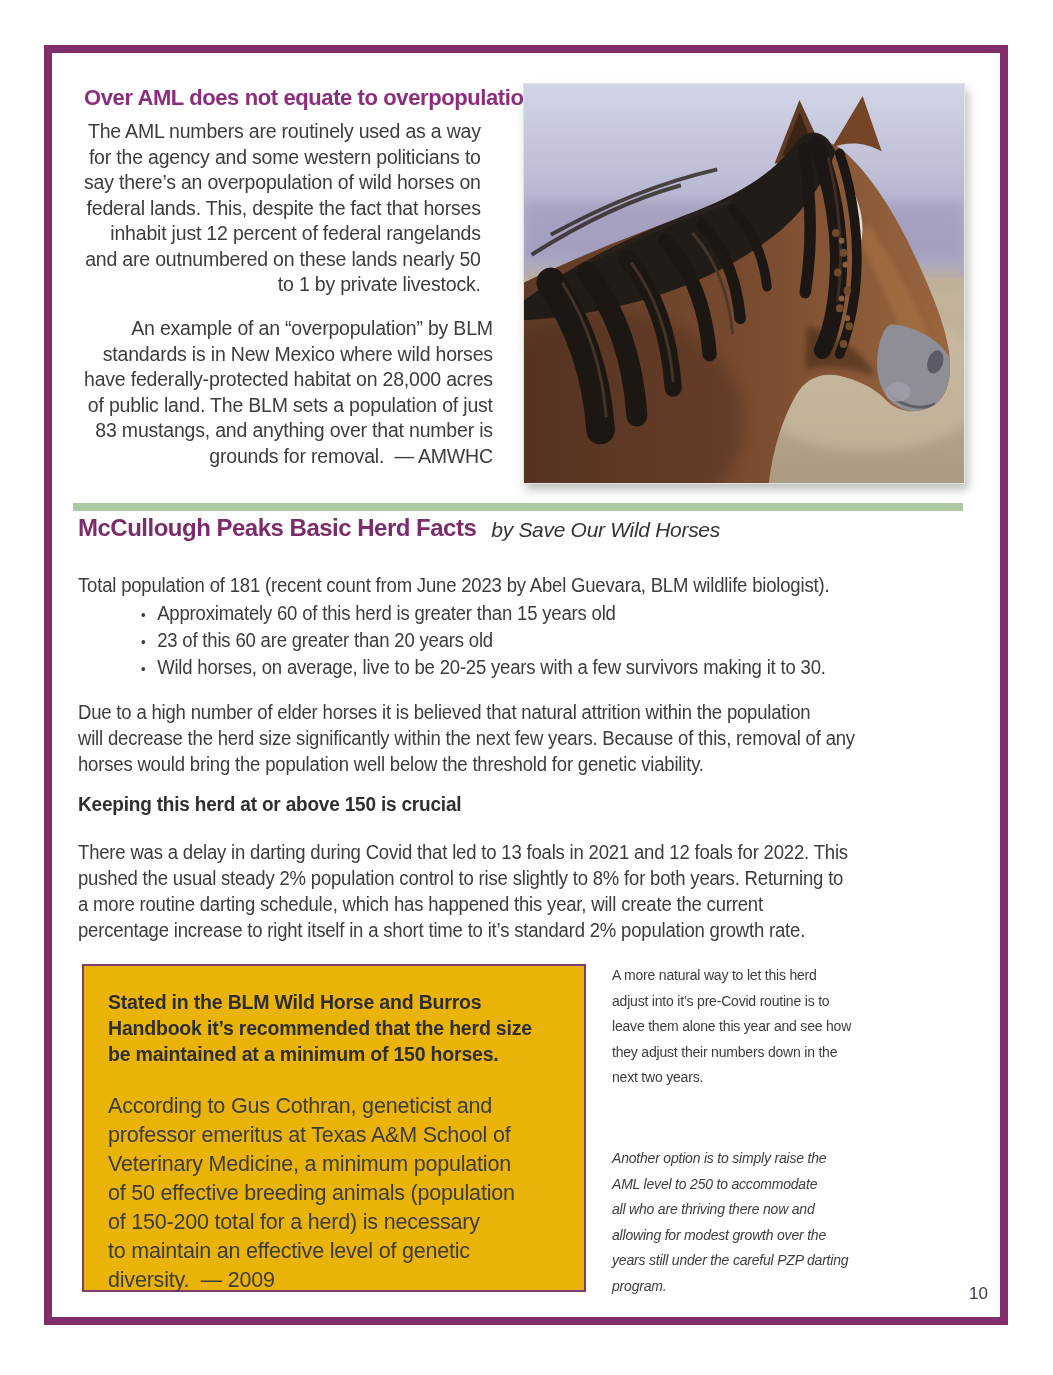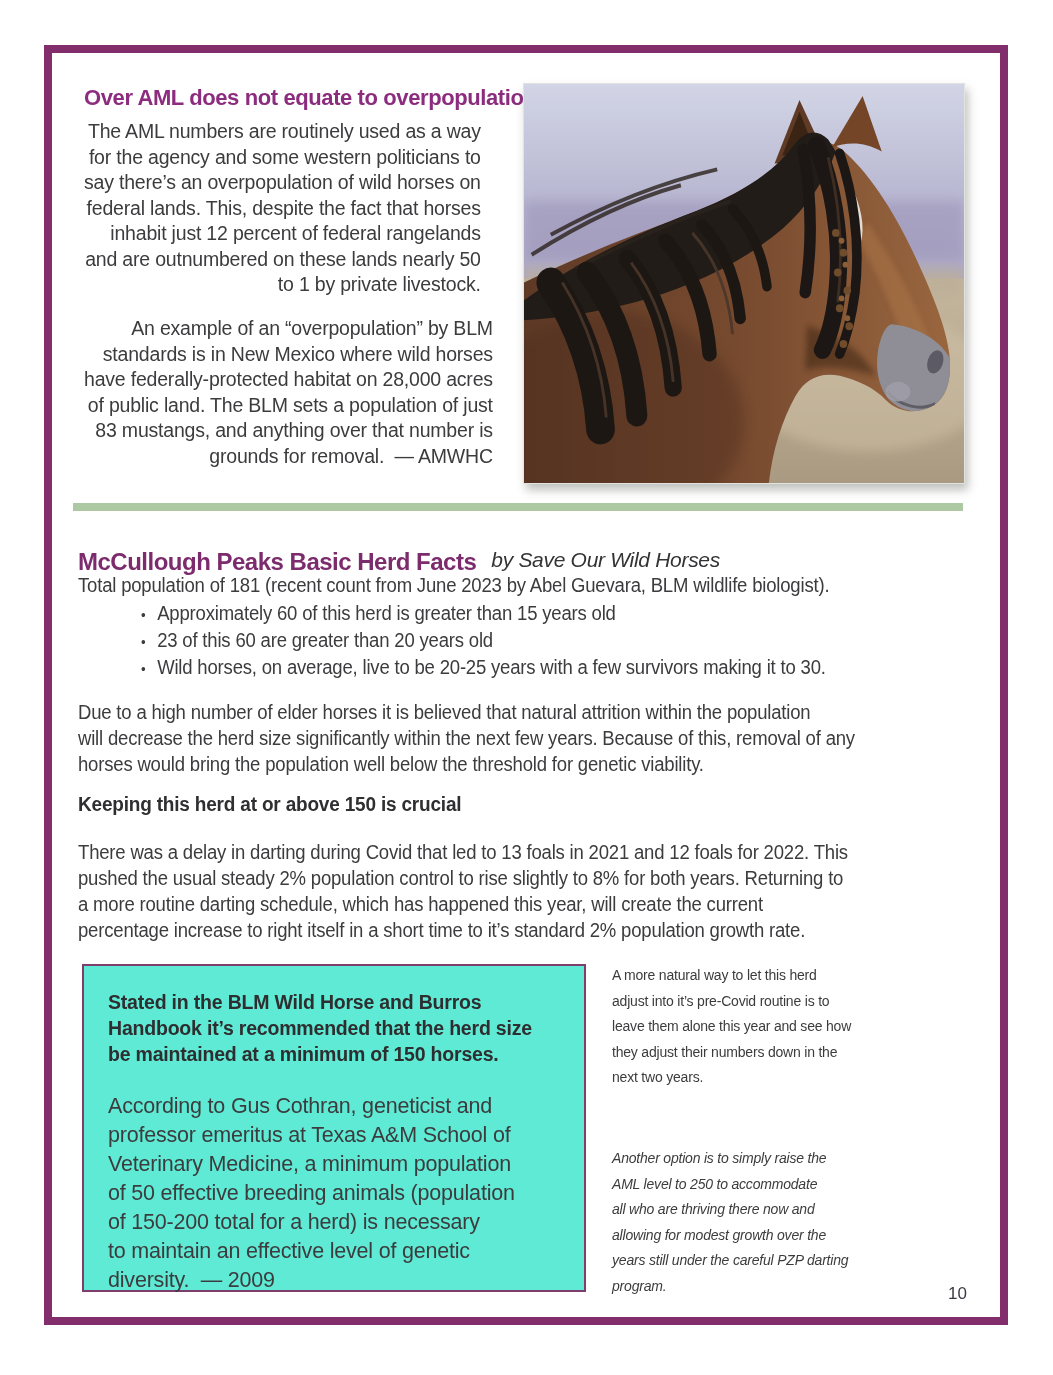--- a/index.html
+++ b/index.html
@@ -22,43 +22,43 @@
   .para1{left:84px;top:119px;}
   .para2{left:84px;top:316px;}
   .photo{
     left:523px;top:83px;width:442px;height:401px;background:#c7c9dc;
     border:1px solid #e2e2e0;box-sizing:border-box;
     box-shadow:3px 6px 9px rgba(110,118,108,0.45);
     overflow:hidden;
   }
   .photo svg{display:block;width:100%;height:100%;}
   .divider{left:73px;top:503px;width:890px;height:8px;background:#adc9a3;}
-  .h2row{left:78px;top:548px;display:flex;align-items:flex-start;}
+  .h2row{left:78px;top:514px;display:flex;align-items:flex-end;}
   .h2{font-size:24px;font-weight:bold;color:#7c2b6c;letter-spacing:-0.5px;}
   .byline{font-size:21px;color:#333335;margin-left:15px;letter-spacing:-0.3px;font-style:italic;}
   .cond{transform:scaleX(0.95);transform-origin:0 0;letter-spacing:-0.2px;}
   .midtext{font-size:19.5px;line-height:26px;color:#3c3c3e;}
   .intro{left:78px;top:572px;}
   .bullets{left:141px;top:600px;}
   .bullet-row{display:flex;align-items:baseline;height:27px;}
   .bullet-dot{font-size:14px;width:17px;color:#3c3c3e;}
   .attrition{left:78px;top:699px;}
   .subhead{left:78px;top:793px;font-size:20px;font-weight:bold;color:#2f2f31;}
   .covid{left:78px;top:839px;}
   .rec-box{
     left:82px;top:964px;width:504px;height:328px;box-sizing:border-box;
-    background:#5eead4;border:2px solid #7d3d6d;
+    background:#eab308;border:2px solid #7d3d6d;
     padding:23px 18px 0 24px;
   }
   .rec-bold{font-size:19.5px;line-height:26px;font-weight:bold;color:#2e2e30;letter-spacing:-0.2px;}
   .rec-quote{font-size:21.5px;line-height:29px;color:#3c3c3e;margin-top:25px;letter-spacing:-0.2px;}
   .rcol{font-size:14px;line-height:25.5px;color:#3c3c3e;letter-spacing:-0.2px;}
   .rc1{left:612px;top:963px;}
   .rc2{left:612px;top:1146px;font-style:italic;}
-  .pageno{left:948px;top:1284px;width:40px;text-align:left;font-size:17px;color:#3a3a44;}
+  .pageno{left:948px;top:1284px;width:40px;text-align:right;font-size:17px;color:#3a3a44;}
 </style>
 </head>
 <body>
 
 <div class="abs frame"></div>
 
 <div class="abs h1">Over AML does not equate to overpopulation</div>
 <div class="abs body-col pre para1">The AML numbers are routinely used as a way
 for the agency and some western politicians to
 say there’s an overpopulation of wild horses on

